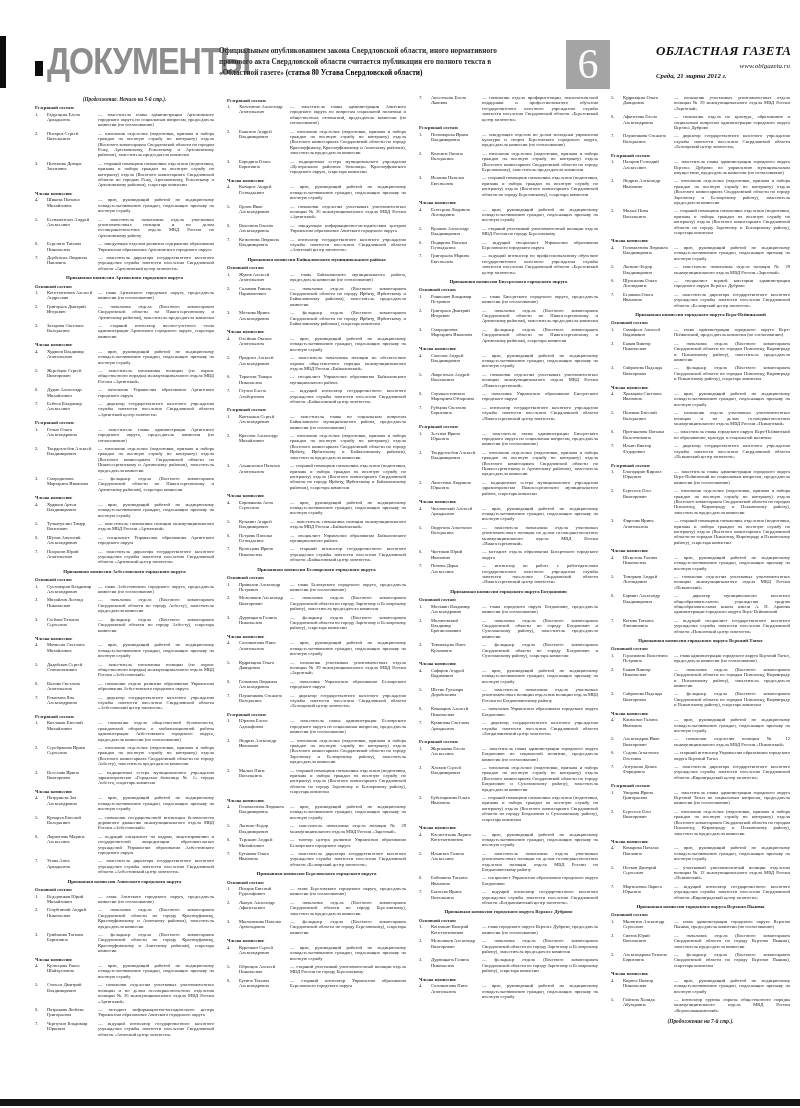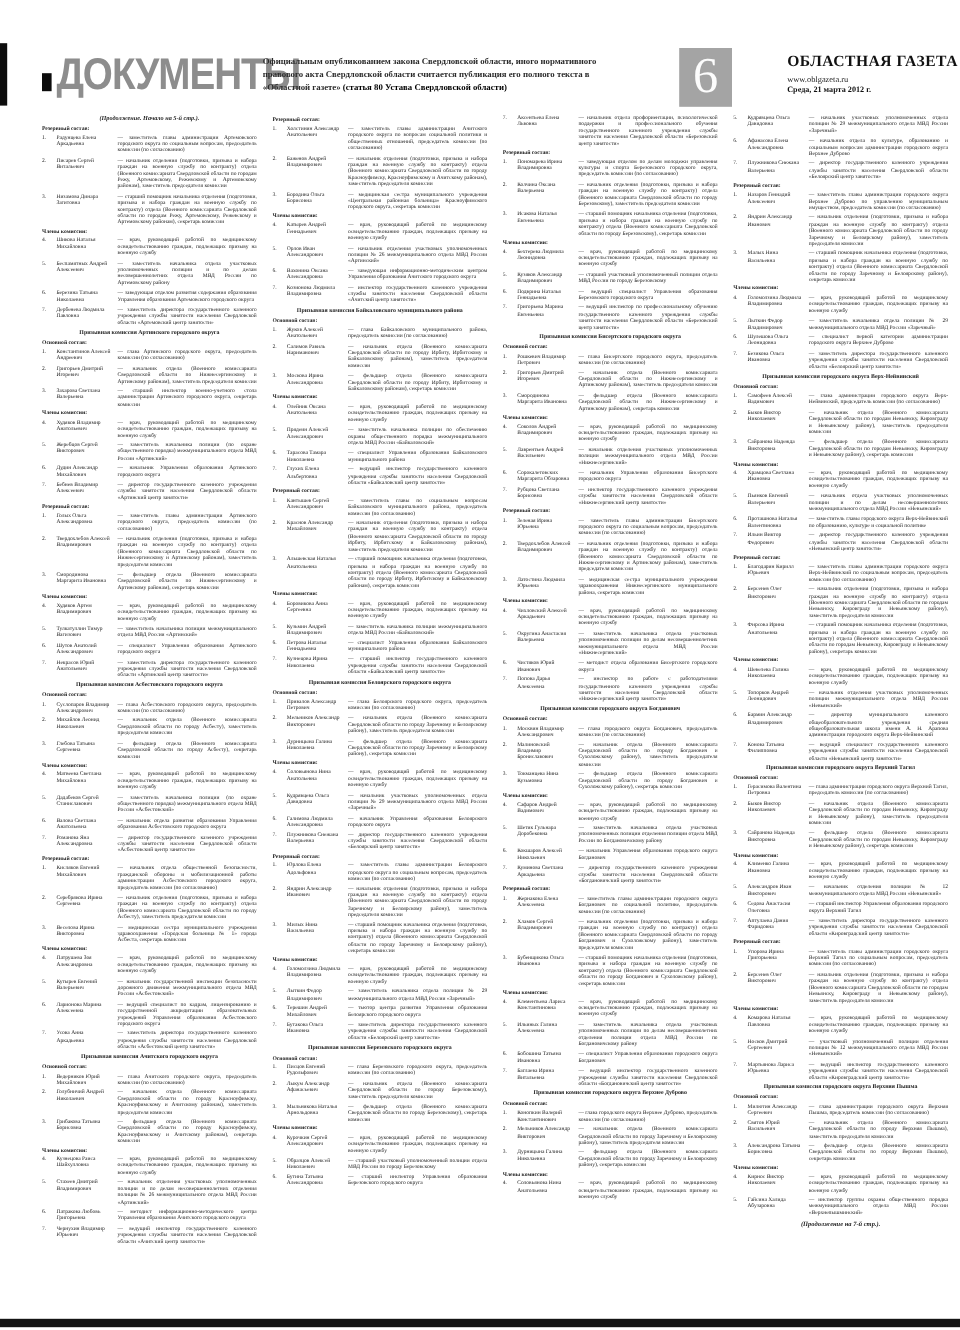--- a/index.html
+++ b/index.html
@@ -12,23 +12,23 @@
   .mast-marker{position:absolute;left:35px;top:61px;width:8px;height:15px;background:#0c0c0c;}
   .masthead{position:absolute;left:47px;top:42px;font-family:"Liberation Sans",sans-serif;
             font-weight:bold;font-size:37px;line-height:40px;color:#8d8d8d;letter-spacing:-1px;
             transform:scaleX(.87);transform-origin:left top;white-space:nowrap;}
   .notice{position:absolute;left:219px;top:46px;width:278px;font-size:7.3px;line-height:1.5;
           font-weight:bold;color:#2b2b2b;}
   .notice-strong{color:#000;}
   .pagebox{position:absolute;left:566px;top:40px;width:44px;height:49px;background:#a4a4a4;
            color:#fcfcfc;text-align:center;font-size:42px;line-height:49px;
            font-family:"Liberation Serif",serif;}
-  .brand{position:absolute;left:656px;top:43px;width:134px;}
+  .brand{position:absolute;left:656px;top:43px;width:134px;font-style:italic;}
   .brand-name{font-size:13px;font-weight:bold;letter-spacing:.4px;color:#111;white-space:nowrap;}
-  .brand-site{font-size:7px;margin-top:3px;color:#222;}
+  .brand-site{font-size:7px;margin-top:3px;color:#222;text-align:right;}
   .brand-date{font-size:6.8px;font-weight:bold;margin-top:2px;color:#111;}
   
   .bodycols{position:absolute;left:35px;top:95px;width:755px;height:996px;display:flex;gap:13px;}
   .col{flex:1 1 0;overflow:hidden;}
   .bnote{text-align:center;font-weight:bold;font-style:italic;font-size:5.2px;margin:1px 0 3px;}
   .bnote-end{text-align:center;font-weight:bold;font-style:italic;font-size:5.4px;margin:5px 0 0;}
   .bheading{text-align:center;font-weight:bold;font-size:4.9px;line-height:1.2;margin:4px 0 2.5px;}
   .bsub{font-weight:bold;font-size:4.7px;margin:2.5px 0 1.5px;}
   .entry{display:grid;grid-template-columns:9px 48px 1fr;column-gap:3px;
          font-size:4.6px;line-height:1.18;margin-bottom:3px;}

